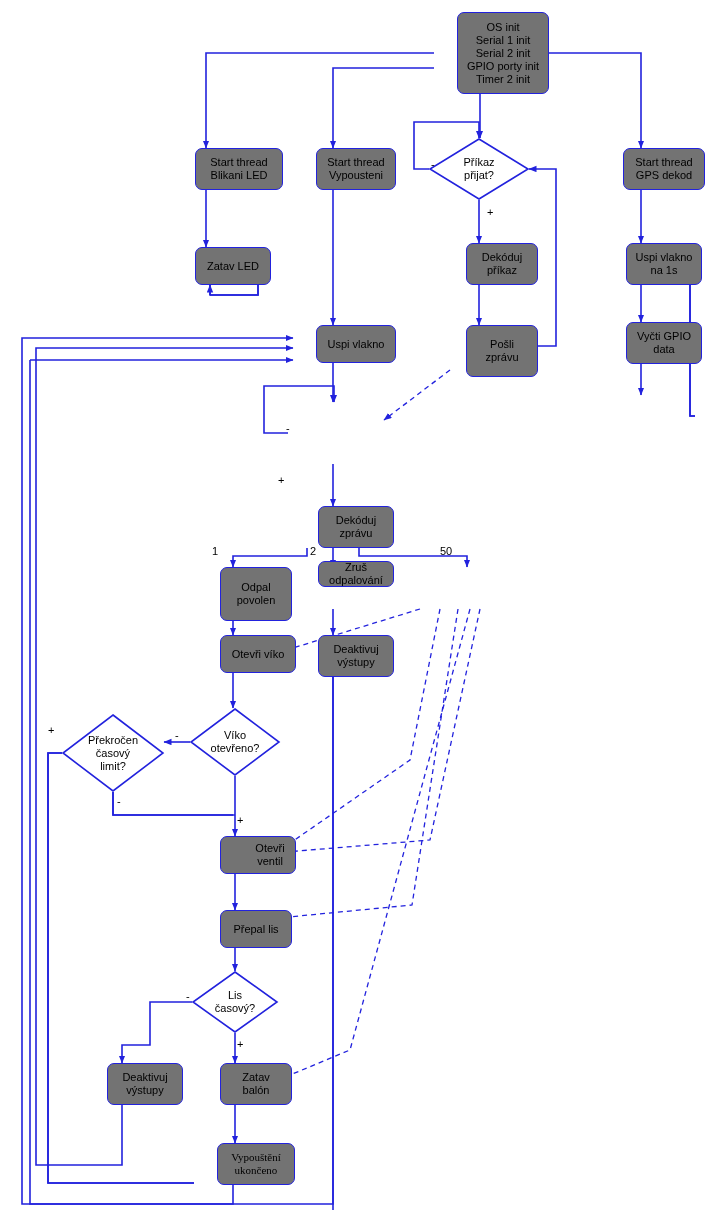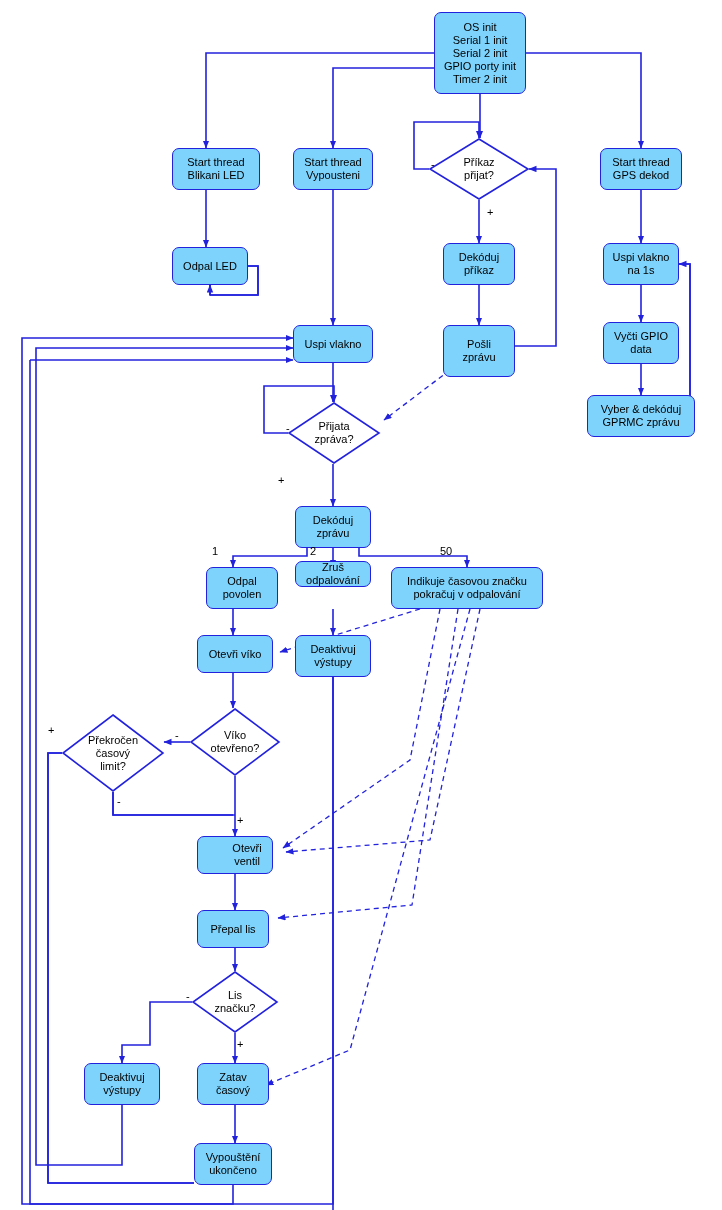--- a/index.html
+++ b/index.html
@@ -30,21 +30,22 @@
     justify-content: center;
     text-align: center;
     color: #000000;
     font-size: 11px;
     line-height: 13px;
     white-space: pre-line;
   }
   .node.box {
     border: 1.6px solid #2222dd;
     border-radius: 7px;
-    background: #7dd3fc;
+    background: #737373;
+    margin-left: 23px;
   }
   .diamond-wrap {
     position: absolute;
   }
   .diamond-wrap svg {
     position: absolute;
     left: 0;
     top: 0;
     overflow: visible;
   }
@@ -168,51 +169,40 @@
     <svg width="100" height="62" xmlns="http://www.w3.org/2000/svg">
         <polygon points="50,1 99,31 50,61 1,31" fill="#ffffff" stroke="#2222dd" stroke-width="1.6"></polygon>
       </svg>
     <div class="diamond-label">Příkaz
 přijat?</div>
   </div>
 
   <div class="node box" style="left:600px;top:148px;width:82px;height:42px;">Start thread
 GPS dekod</div>
 
-  <div class="node box" style="left:172px;top:247px;width:76px;height:38px;">Odpal LED</div>
+  <div class="node box" style="left:172px;top:247px;width:76px;height:38px;">Zatav LED</div>
   <div class="node box" style="left:443px;top:243px;width:72px;height:42px;">Dekóduj
 příkaz</div>
   <div class="node box" style="left:603px;top:243px;width:76px;height:42px;">Uspi vlakno
 na 1s</div>
 
   <div class="node box" style="left:443px;top:325px;width:72px;height:52px;">Pošli
 zprávu</div>
   <div class="node box" style="left:293px;top:325px;width:80px;height:38px;">Uspi vlakno</div>
   <div class="node box" style="left:603px;top:322px;width:76px;height:42px;">Vyčti GPIO
 data</div>
-  <div class="node box" style="left:587px;top:395px;width:108px;height:42px;">Vyber &amp; dekóduj
-GPRMC zprávu</div>
-
-  <div class="diamond-wrap" style="left:288px;top:402px;width:92px;height:62px;">
-    <svg width="92" height="62" xmlns="http://www.w3.org/2000/svg">
-        <polygon points="46,1 91,31 46,61 1,31" fill="#ffffff" stroke="#2222dd" stroke-width="1.6"></polygon>
-      </svg>
-    <div class="diamond-label">Přijata
-zpráva?</div>
-  </div>
+
 
   <div class="node box" style="left:295px;top:506px;width:76px;height:42px;">Dekóduj
 zprávu</div>
 
-  <div class="node box" style="left:206px;top:567px;width:72px;height:42px;">Odpal
+  <div class="node box" style="left:197px;top:567px;width:72px;height:54px;">Odpal
 povolen</div>
   <div class="node box" style="left:295px;top:561px;width:76px;height:26px;">Zruš
 odpalování</div>
-  <div class="node box" style="left:391px;top:567px;width:152px;height:42px;">Indikuje časovou značku
-pokračuj v odpalování</div>
 
   <div class="node box" style="left:197px;top:635px;width:76px;height:38px;">Otevři víko</div>
   <div class="node box" style="left:295px;top:635px;width:76px;height:42px;">Deaktivuj
 výstupy</div>
 
   <div class="diamond-wrap" style="left:62px;top:714px;width:102px;height:78px;">
     <svg width="102" height="78" xmlns="http://www.w3.org/2000/svg">
         <polygon points="51,1 101,39 51,77 1,39" fill="#ffffff" stroke="#2222dd" stroke-width="1.6"></polygon>
       </svg>
     <div class="diamond-label">Překročen
@@ -229,28 +219,28 @@
   </div>
 
   <div class="node box" style="left:197px;top:836px;width:76px;height:38px;padding-left:24px;">Otevři ventil</div>
   <div class="node box" style="left:197px;top:910px;width:72px;height:38px;">Přepal lis</div>
 
   <div class="diamond-wrap" style="left:192px;top:971px;width:86px;height:62px;">
     <svg width="86" height="62" xmlns="http://www.w3.org/2000/svg">
         <polygon points="43,1 85,31 43,61 1,31" fill="#ffffff" stroke="#2222dd" stroke-width="1.6"></polygon>
       </svg>
     <div class="diamond-label">Lis
-značku?</div>
+časový?</div>
   </div>
 
   <div class="node box" style="left:84px;top:1063px;width:76px;height:42px;">Deaktivuj
 výstupy</div>
   <div class="node box" style="left:197px;top:1063px;width:72px;height:42px;">Zatav
-časový</div>
-  <div class="node box" style="left:194px;top:1143px;width:78px;height:42px;">Vypouštění
+balón</div>
+  <div class="node box" style="left:194px;top:1143px;width:78px;height:42px;font-family:Liberation Serif, serif;">Vypouštění
 ukončeno</div>
 
   <div class="edge-label" style="left:431px;top:158px;">-</div>
   <div class="edge-label" style="left:487px;top:206px;">+</div>
   <div class="edge-label" style="left:286px;top:422px;">-</div>
   <div class="edge-label" style="left:278px;top:474px;">+</div>
   <div class="edge-label" style="left:212px;top:545px;">1</div>
   <div class="edge-label" style="left:310px;top:545px;">2</div>
   <div class="edge-label" style="left:440px;top:545px;text-align:right;">50</div>
   <div class="edge-label" style="left:175px;top:729px;">-</div>

